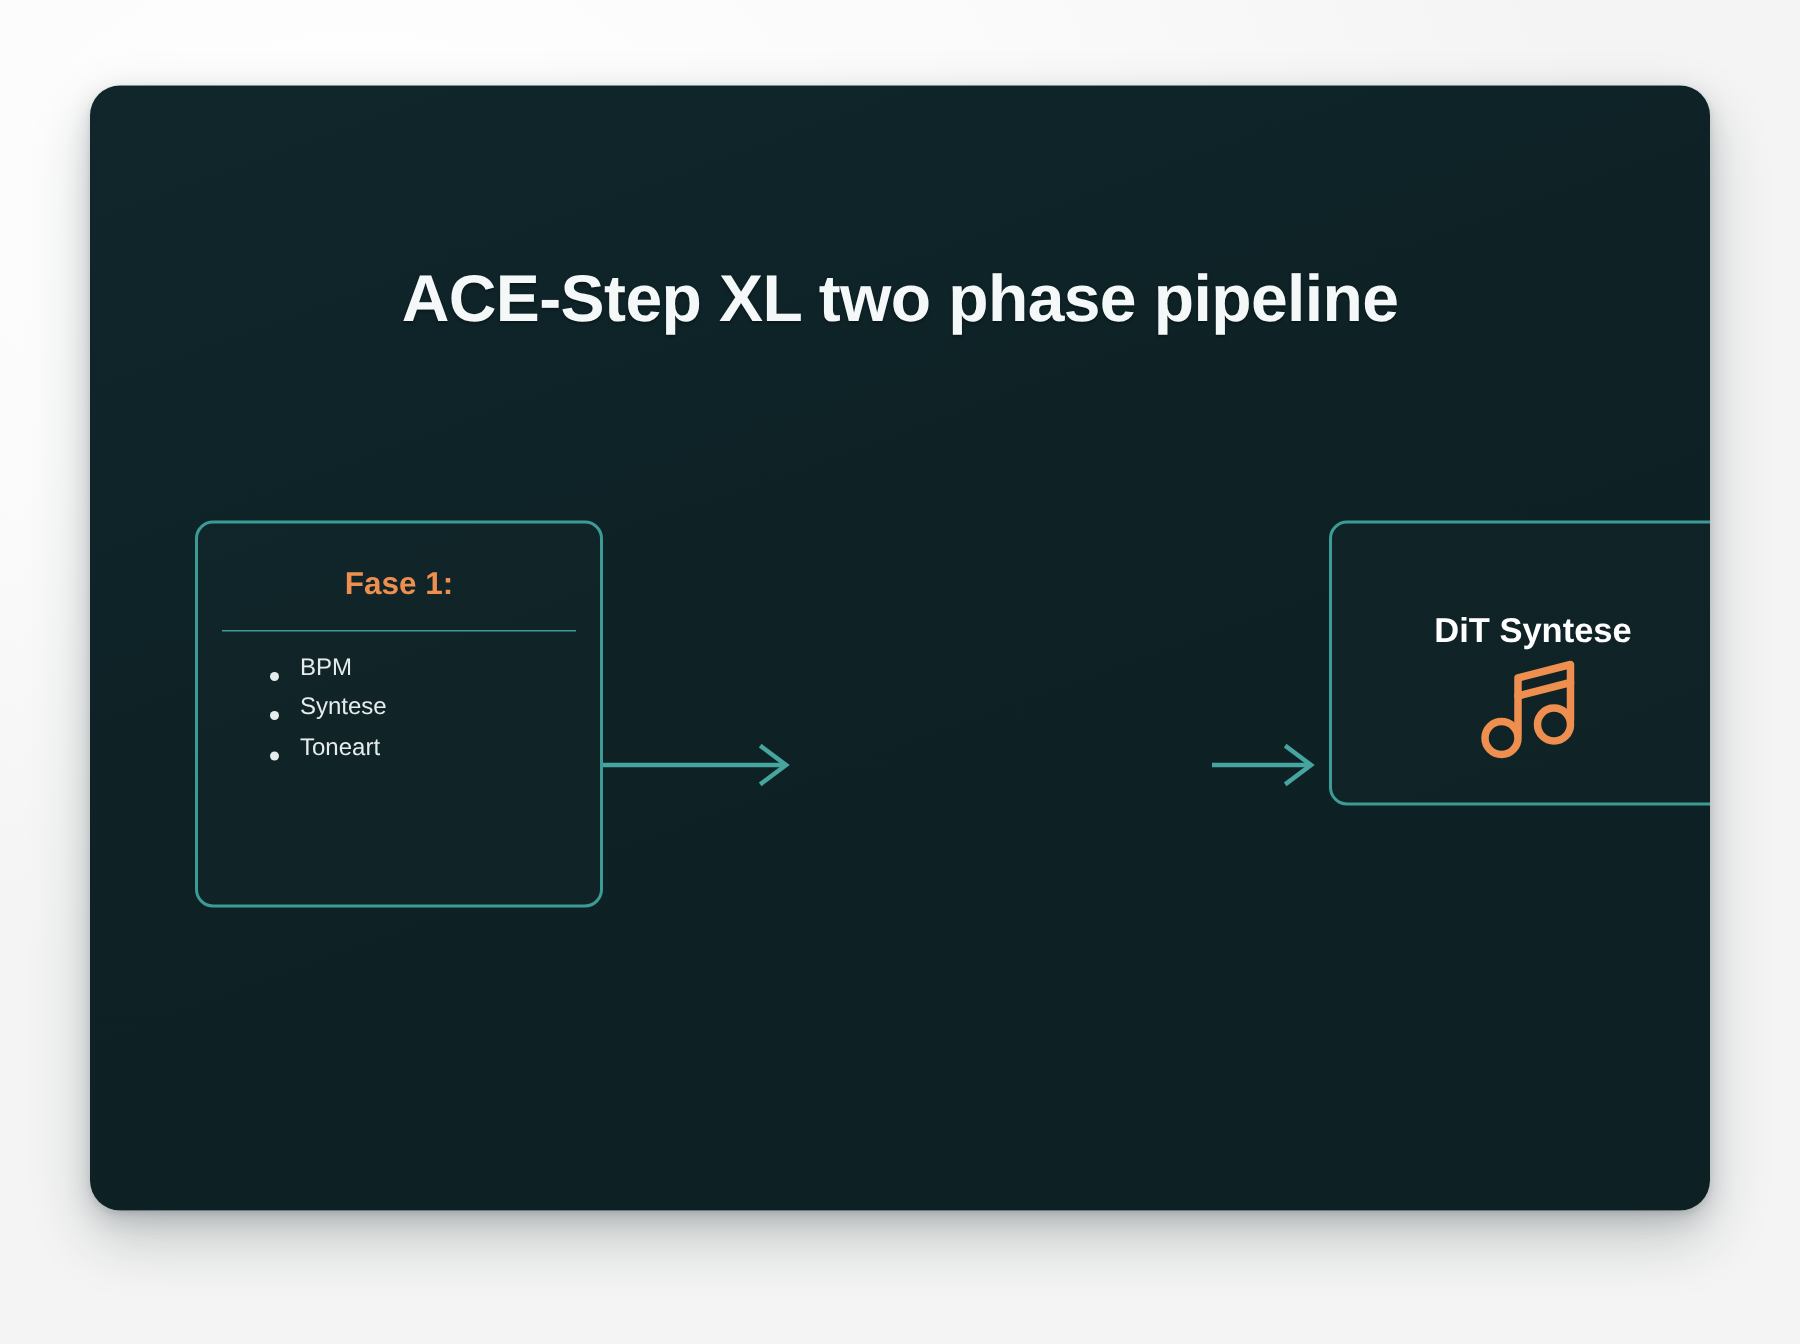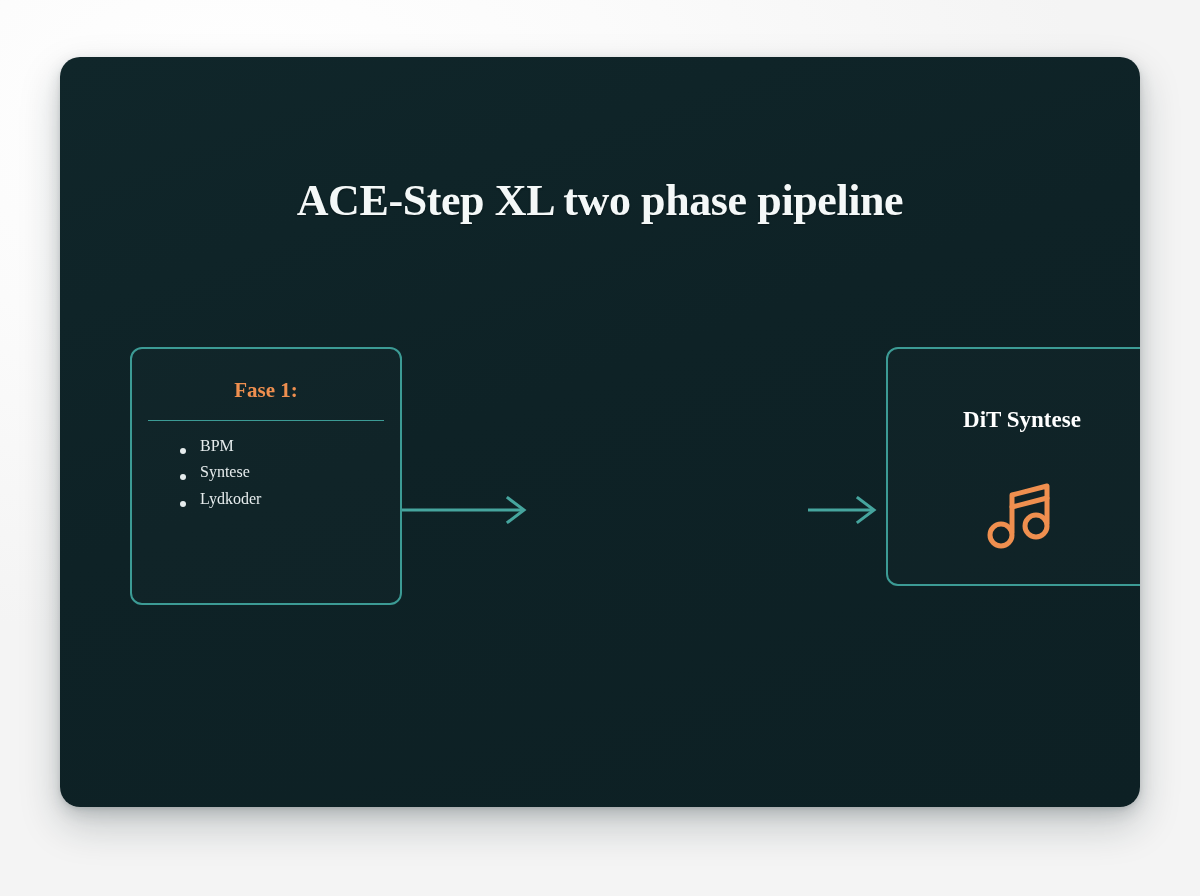--- a/index.html
+++ b/index.html
@@ -30,21 +30,20 @@
     top: 57px;
     width: 1080px;
     height: 750px;
     background: linear-gradient(160deg, #10262a 0%, #0e2226 45%, #0d2024 100%);
     border-radius: 20px;
     box-shadow:
       0 18px 40px rgba(20, 35, 40, 0.22),
       0 6px 16px rgba(20, 35, 40, 0.14),
       0 2px 4px rgba(20, 35, 40, 0.10);
     overflow: hidden;
-    font-family: Liberation Serif, serif;
   }
 
   .slide-title {
     position: absolute;
     left: 0;
     right: 0;
     top: 118px;
     text-align: center;
     color: #f4f8f8;
     font-size: 44px;
@@ -76,21 +75,21 @@
     height: 258px;
   }
   .phase-box.box-2 {
     left: 406px;
     width: 272px;
     height: 233px;
   }
   .phase-box.box-3 {
     left: 756px;
     width: 272px;
-    height: 239px;
+    height: 190px;
   }
 
   .phase-inner {
     padding: 28px 20px 0 20px;
     height: 100%;
     display: flex;
     flex-direction: column;
     align-items: center;
   }
 
@@ -189,21 +188,21 @@
 
   <div class="flow-row">
 
     <div class="phase-box box-1">
       <div class="phase-inner">
         <div class="phase-label">Fase 1:</div>
         <div class="phase-divider"></div>
         <ul class="phase-list">
           <li>BPM</li>
           <li>Syntese</li>
-          <li>Lydkoder</li>
+          <li>Toneart</li>
         </ul>
       </div>
     </div>
 
     <div class="arrow arrow-1">
       <svg viewBox="0 0 134 30" preserveAspectRatio="none">
         <line x1="0" y1="15" x2="120" y2="15" stroke="#46a59e" stroke-width="3"></line>
         <polyline points="106,3 122,15 106,27" fill="none" stroke="#46a59e" stroke-width="3" stroke-linecap="square" stroke-linejoin="miter"></polyline>
       </svg>
     </div>

